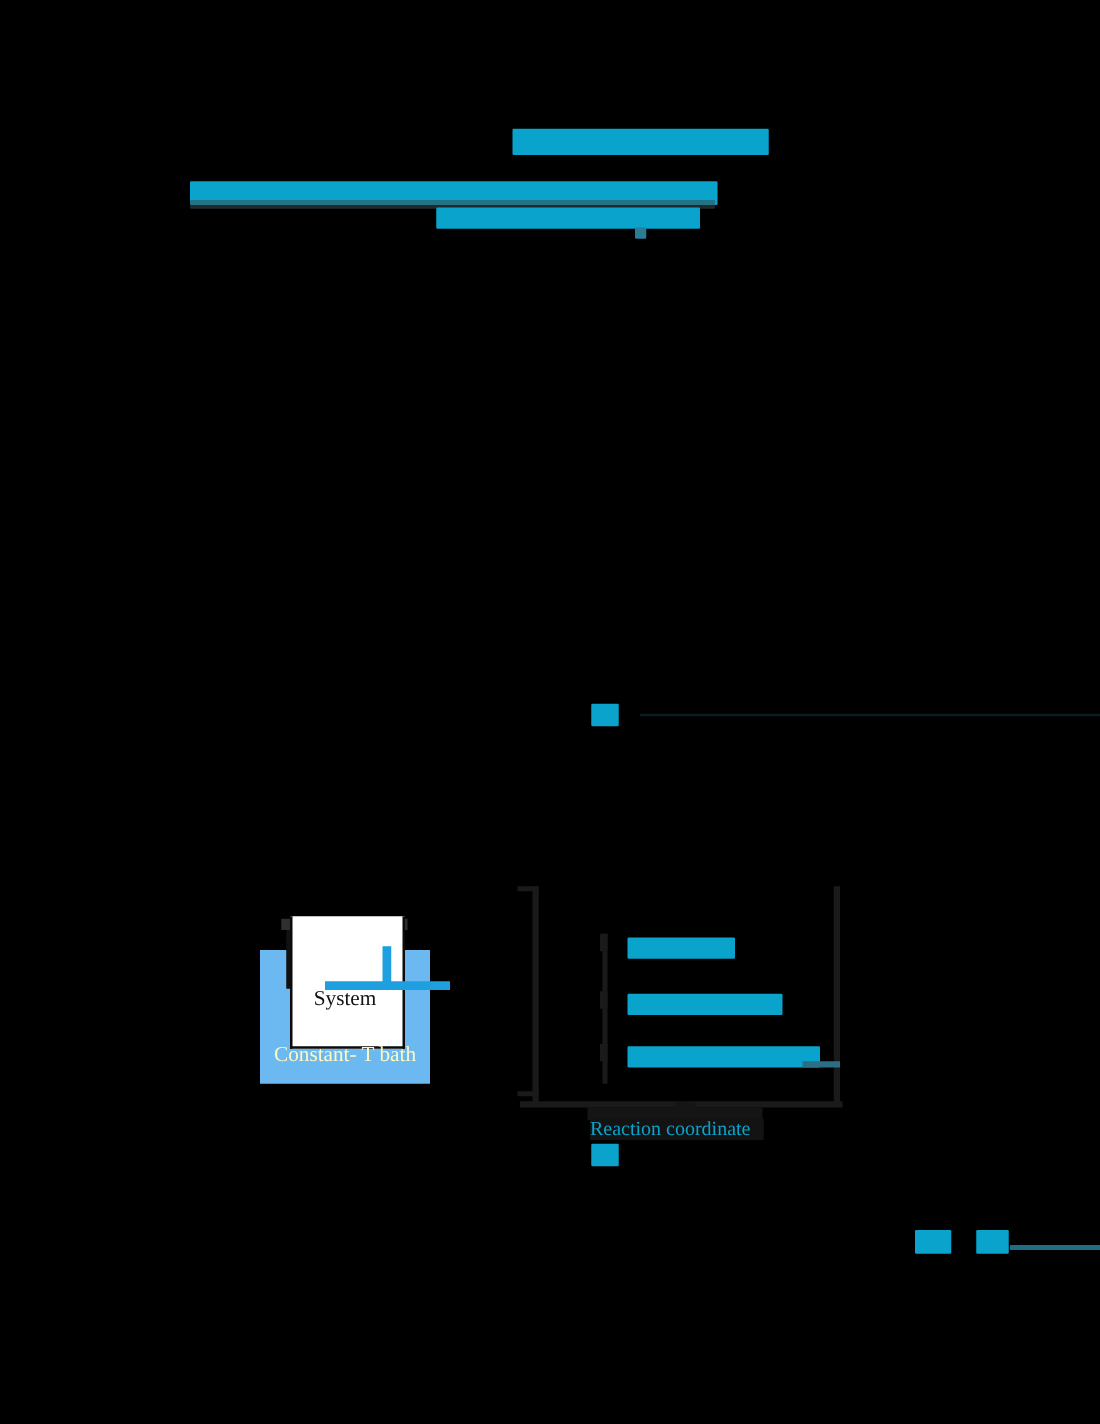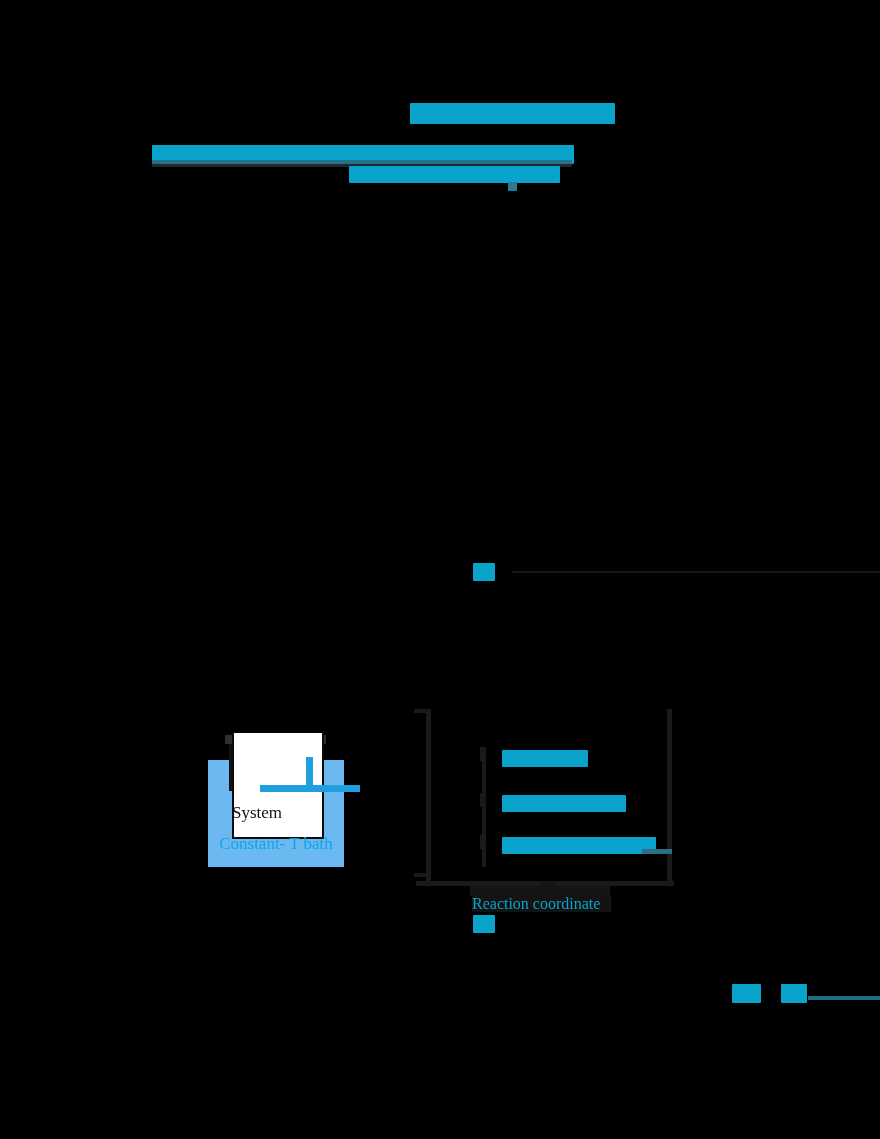--- a/index.html
+++ b/index.html
@@ -32,24 +32,24 @@
   .appar{position:absolute;left:200px;top:733px;width:152px;height:134px;background:#000;}
   .bath{position:absolute;left:8px;top:27px;width:136px;height:107px;background:#6cb8f0;}
   .vessel{position:absolute;left:32px;top:0px;width:88px;height:104px;background:#ffffff;
           border-left:2px solid #0b0b0b;border-right:2px solid #0b0b0b;border-top:0;border-bottom:2px solid #0b0b0b;}
   .piston-plate{position:absolute;left:26px;top:52px;width:100px;height:7px;background:#1d9fe0;}
   .piston-rod{position:absolute;left:72px;top:24px;width:7px;height:30px;background:#1d9fe0;}
   .rod-l{position:absolute;left:29px;top:4px;width:4px;height:54px;background:#111;}
   .rod-r{position:absolute;left:118px;top:4px;width:4px;height:54px;background:#111;}
   .knob-l{position:absolute;left:25px;top:2px;width:12px;height:9px;background:#2f2f2f;}
   .knob-r{position:absolute;left:114px;top:2px;width:12px;height:9px;background:#2f2f2f;}
-  .lbl-system{position:absolute;left:32px;top:70px;width:88px;
+  .lbl-system{position:absolute;left:32px;top:56px;width:88px;text-align:center;
               color:#111;font-family:"Liberation Serif",serif;font-size:17px;}
   .lbl-bath{position:absolute;left:0px;top:101px;width:152px;text-align:center;
-            color:#0ea5e9;font-family:"Liberation Serif",serif;font-size:17px;}
+            color:#fef9c3;font-family:"Liberation Serif",serif;font-size:17px;}
 
   
   .chart{position:absolute;left:412px;top:705px;width:262px;height:200px;}
   .axis-y{position:absolute;left:14px;top:4px;width:5px;height:176px;background:#1a1a1a;}
   .axis-y-top{position:absolute;left:2px;top:4px;width:17px;height:4px;background:#1a1a1a;}
   .axis-y-bot{position:absolute;left:2px;top:168px;width:17px;height:4px;background:#1a1a1a;}
   .axis-x{position:absolute;left:4px;top:176px;width:258px;height:5px;background:#1a1a1a;}
   .axis-r{position:absolute;left:255px;top:4px;width:5px;height:176px;background:#1a1a1a;}
   .tick{position:absolute;left:68px;width:6px;height:14px;background:#1a1a1a;}
   .stem{position:absolute;left:70px;top:42px;width:4px;height:120px;background:#1a1a1a;}

